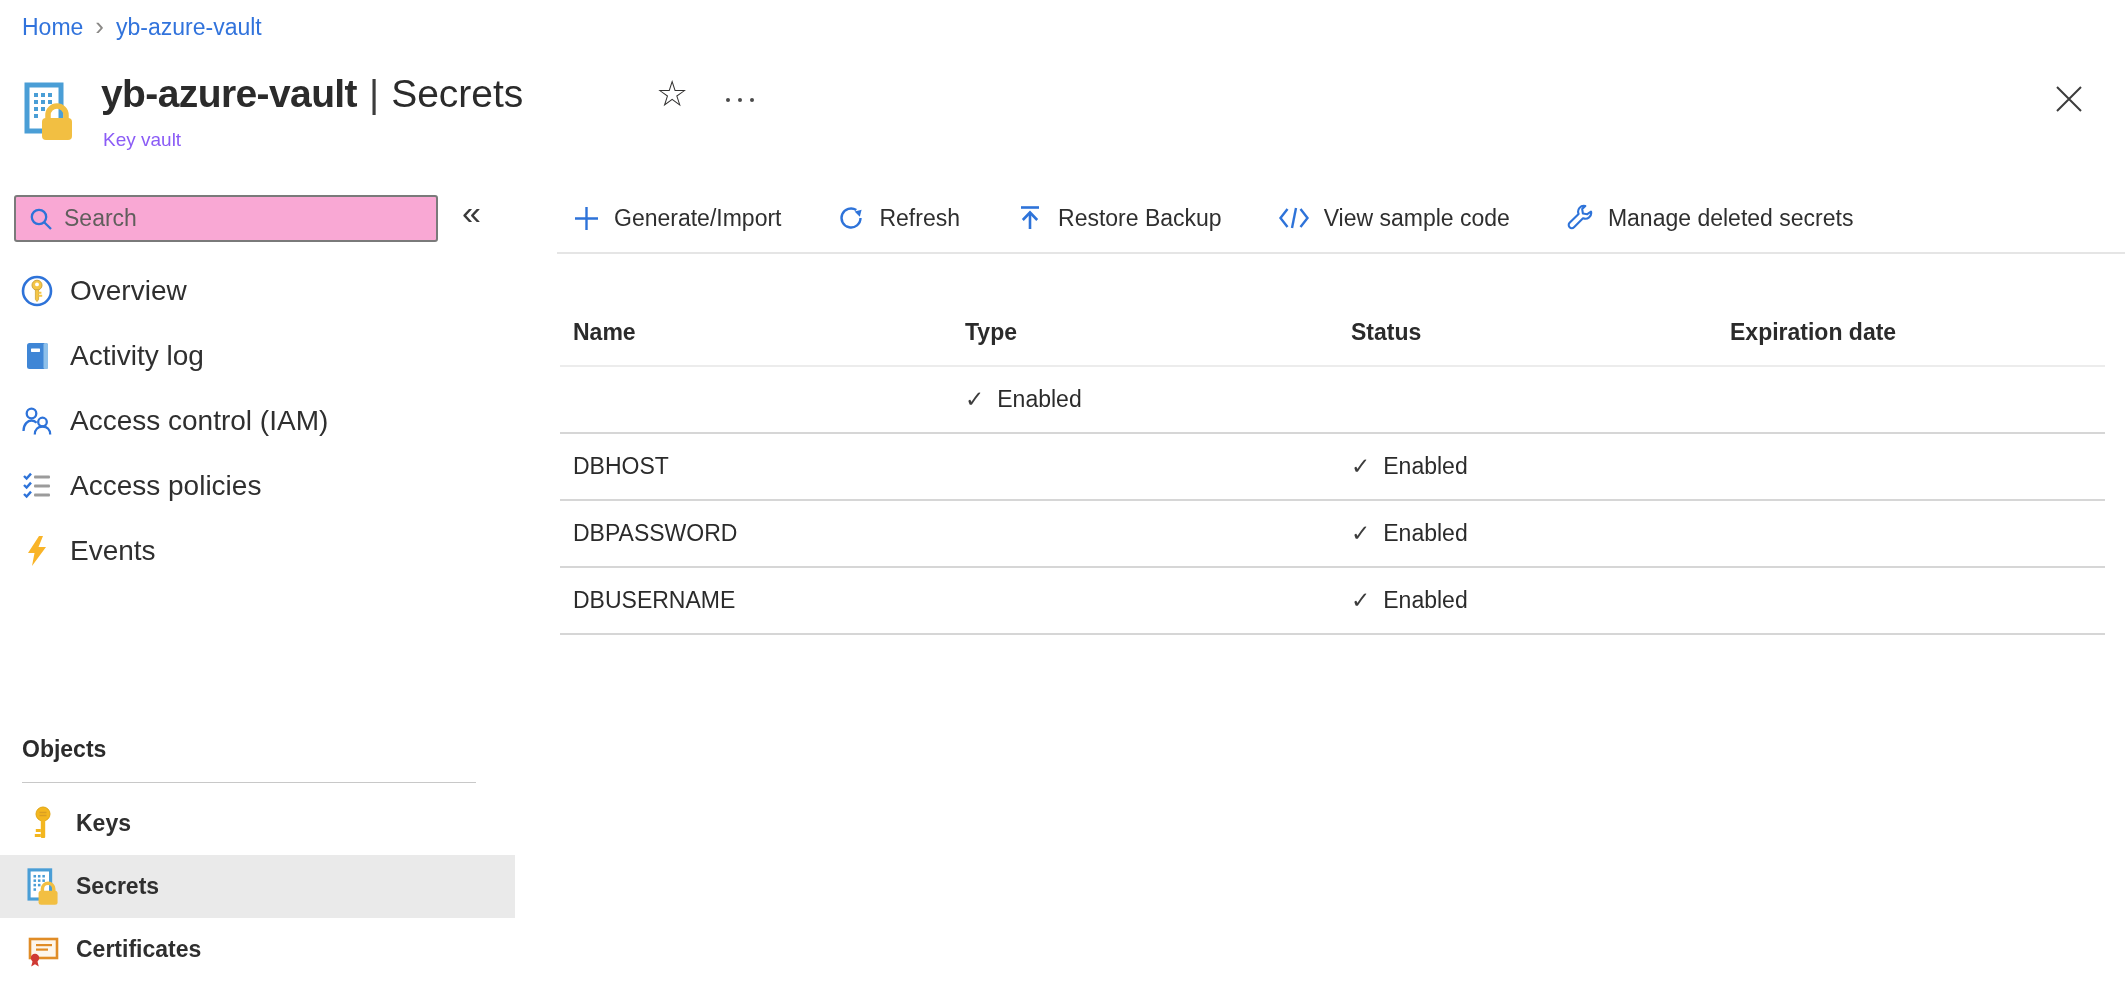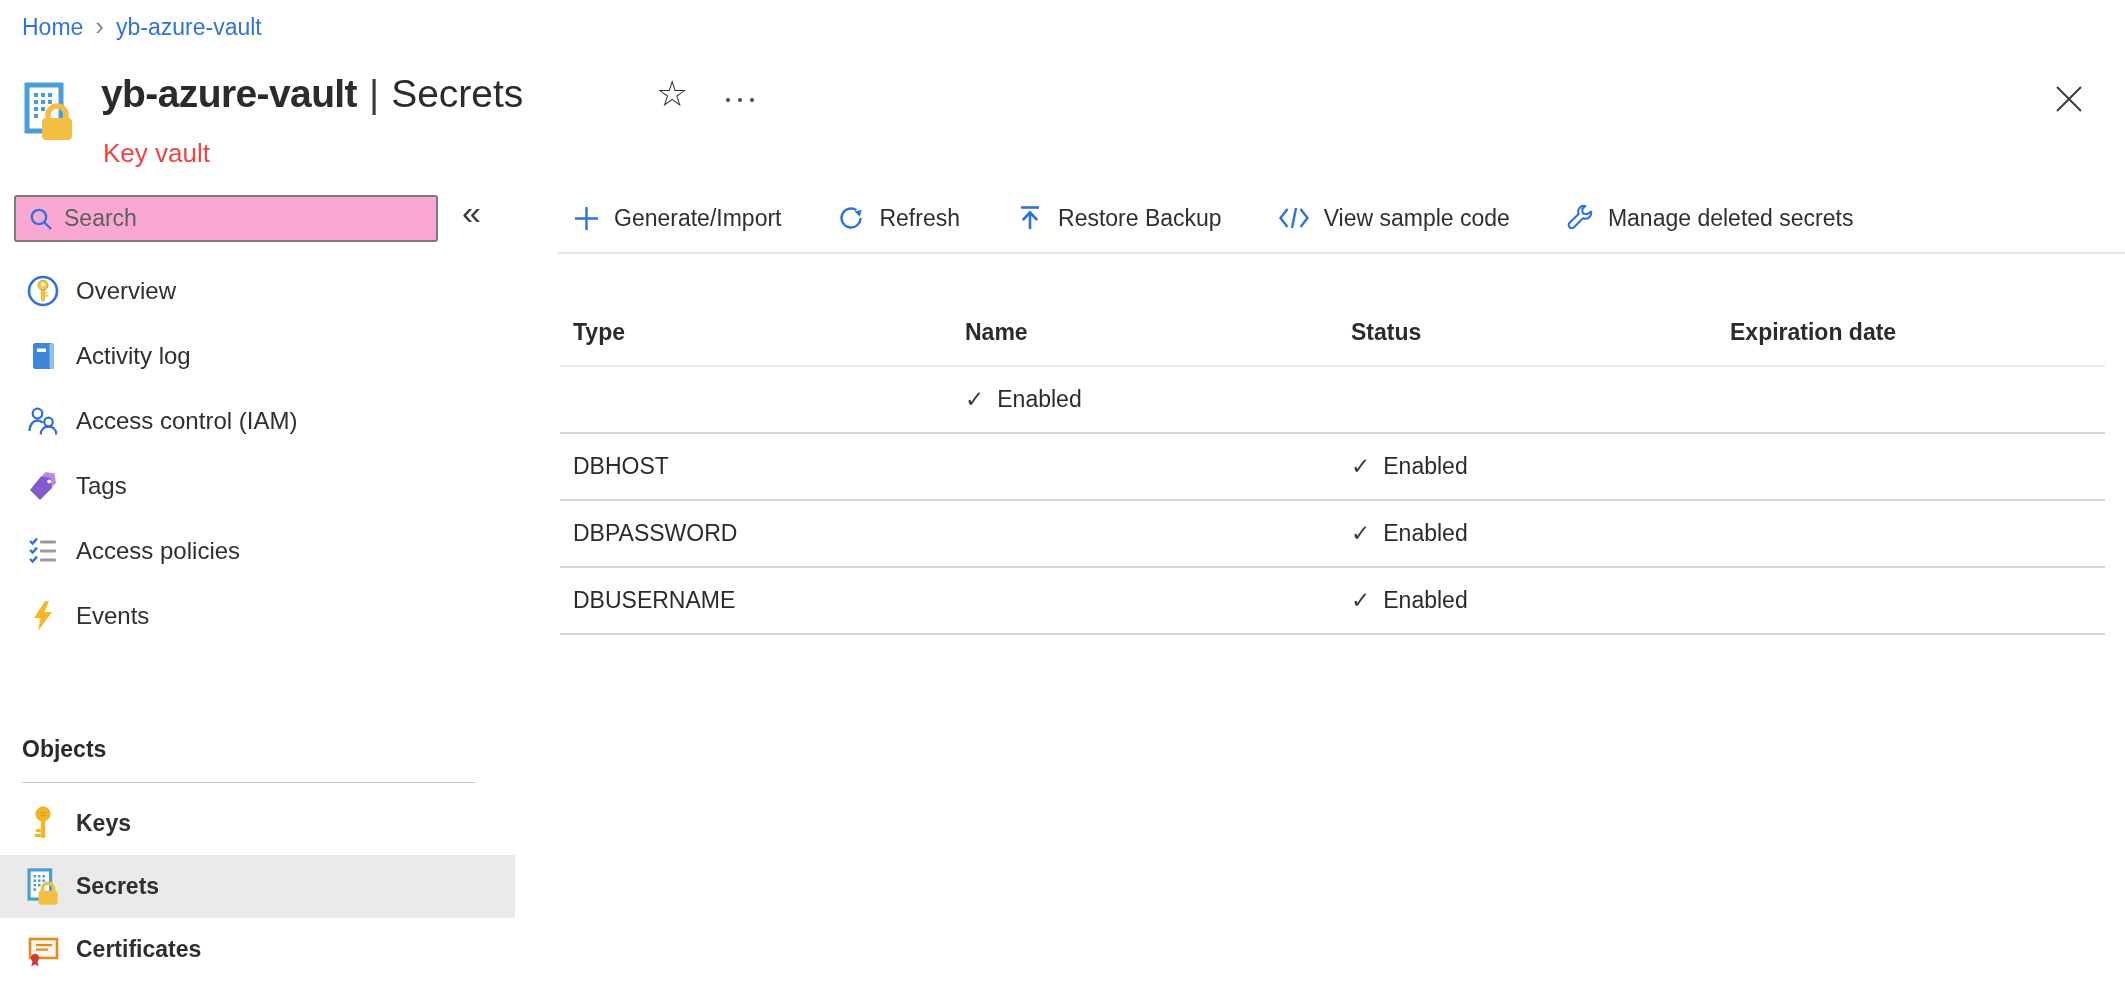--- a/index.html
+++ b/index.html
@@ -10,35 +10,35 @@
   .breadcrumb{position:absolute;left:22px;top:14px;display:flex;align-items:center;gap:12px;font-size:23px;}
   .crumb{color:#3173dc;cursor:pointer;text-align:center;}
   .crumb-sep{color:#8a8886;font-size:26px;line-height:1;transform:translateY(-2px);}
 
   
   .vault-icon-main{position:absolute;left:24px;top:82px;}
   .page-title{position:absolute;left:101px;top:72px;font-size:39px;white-space:nowrap;color:#2b2b2b;}
   .title-main{font-weight:700;letter-spacing:-0.6px;}
   .title-sep{font-weight:100;color:#3c3c3c;margin:0 12px;}
   .title-sub{font-weight:400;}
-  .subtitle{position:absolute;left:103px;top:138px;font-size:26px;color:#ef4444;}
+  .subtitle{position:absolute;left:103px;top:129px;font-size:19px;color:#8b5cf6;}
   .star-btn{position:absolute;left:656px;top:76px;font-size:36px;color:#323130;cursor:pointer;line-height:1;}
   .more-btn{position:absolute;left:722px;top:92px;cursor:pointer;}
   .close-btn{position:absolute;left:2054px;top:84px;cursor:pointer;}
 
   
   .search-box{position:absolute;left:14px;top:195px;width:424px;height:47px;border:2px solid #7a7a7a;
               border-radius:3px;display:flex;align-items:center;padding:0 12px;box-sizing:border-box;gap:8px;background:#f9a8d4;}
   .search-box input{border:none;outline:none;font-size:23px;color:#444;width:100%;background:transparent;
                     font-family:"Liberation Sans","DejaVu Sans",sans-serif;}
   .search-box input::placeholder{color:#605e5c;opacity:1;}
   .collapse-btn{position:absolute;left:462px;top:193px;font-size:34px;color:#3a3a3a;cursor:pointer;}
 
   .side-nav{position:absolute;left:0;top:258px;width:515px;}
-  .nav-item{height:65px;display:flex;align-items:center;padding-left:26px;gap:16px;font-size:24px;color:#2f2f2f;cursor:pointer;}
+  .nav-item{height:65px;display:flex;align-items:center;padding-left:20px;gap:16px;font-size:28px;color:#2f2f2f;cursor:pointer;}
   .nav-item .ic{width:34px;height:34px;flex:0 0 34px;display:flex;align-items:center;justify-content:center;}
   .objects-header{position:absolute;left:22px;top:736px;font-size:23px;font-weight:700;color:#2b2b2b;}
   .objects-divider{position:absolute;left:22px;top:782px;width:454px;height:1px;background:#c8c8c8;}
   .side-nav2{position:absolute;left:0;top:792px;width:515px;}
   .nav-item2{height:63px;display:flex;align-items:center;padding-left:26px;gap:16px;font-size:23px;color:#2f2f2f;cursor:pointer;font-weight:bold;}
   .nav-item2 .ic{width:34px;height:38px;flex:0 0 34px;display:flex;align-items:center;justify-content:center;}
   .nav-item2.selected{background:#eaeaea;}
 
   
   .toolbar{position:absolute;left:573px;top:192px;height:52px;display:flex;align-items:center;gap:56px;}
@@ -143,30 +143,20 @@
         <svg width="34" height="34" viewBox="0 0 34 34" fill="none" stroke="#2e73d9" stroke-width="2.3">
           <circle cx="11.5" cy="9.5" r="4.8"></circle>
           <path d="M3.5 27 c0-7 4.5-10.5 8-10.5 1.9 0 3.7 .8 5.1 2.3"></path>
           <circle cx="22.5" cy="18" r="4.3"></circle>
           <path d="M14.8 30.5 c0-5.3 3.5-8 7.7-8 s7.7 2.7 7.7 8"></path>
         </svg>
       </span>
       <span>Access control (IAM)</span>
     </div>
 
-    <div class="nav-item">
-      <span class="ic">
-        <svg width="34" height="34" viewBox="0 0 34 34">
-          <path d="M19.5 3 l9 1.5 L30 14 17.5 26.5 7.5 16.5 z" fill="#b58ae6"></path>
-          <path d="M15 7.5 l9.5 1.5 L26 19 14 31 4 21 z" fill="#8458c8"></path>
-          <circle cx="23.2" cy="12.4" r="1.9" fill="#ffffff"></circle>
-        </svg>
-      </span>
-      <span>Tags</span>
-    </div>
 
 
     <div class="nav-item">
       <span class="ic">
         <svg width="34" height="34" viewBox="0 0 34 34" fill="none">
           <path d="M4 7 l2.6 2.6 L11 4.6" stroke="#2e73d9" stroke-width="2.4"></path>
           <rect x="14" y="6.6" width="16" height="2.8" rx="1" fill="#9b9b9b"></rect>
           <path d="M4 16 l2.6 2.6 L11 13.6" stroke="#2e73d9" stroke-width="2.4"></path>
           <rect x="14" y="15.6" width="16" height="2.8" rx="1" fill="#9b9b9b"></rect>
           <path d="M4 25 l2.6 2.6 L11 22.6" stroke="#2e73d9" stroke-width="2.4"></path>
@@ -290,22 +280,22 @@
           <path d="M25 7.5 a5.8 5.8 0 0 1 -8 6.7 L8 23.2 a3.1 3.1 0 0 1 -4.4 -4.4 L12.6 9.9 A5.8 5.8 0 0 1 19.3 2 l-3.1 3.1 .7 4.4 4.4 .7 z" fill="none" stroke="#2e73d9" stroke-width="2.1" stroke-linejoin="round"></path>
         </svg>
       </span>
       <span>Manage deleted secrets</span>
     </div>
   </div>
   <div class="toolbar-divider"></div>
 
   <div class="sec-table">
     <div class="t-header">
+      <div class="t-cell">Name</div>
       <div class="t-cell">Type</div>
-      <div class="t-cell">Name</div>
       <div class="t-cell">Status</div>
       <div class="t-cell">Expiration date</div>
     </div>
 
     <div class="t-row">
       <div class="t-cell"></div>
       <div class="t-cell status-cell">
         <span class="check">✓</span>
         <span>Enabled</span>
       </div>

